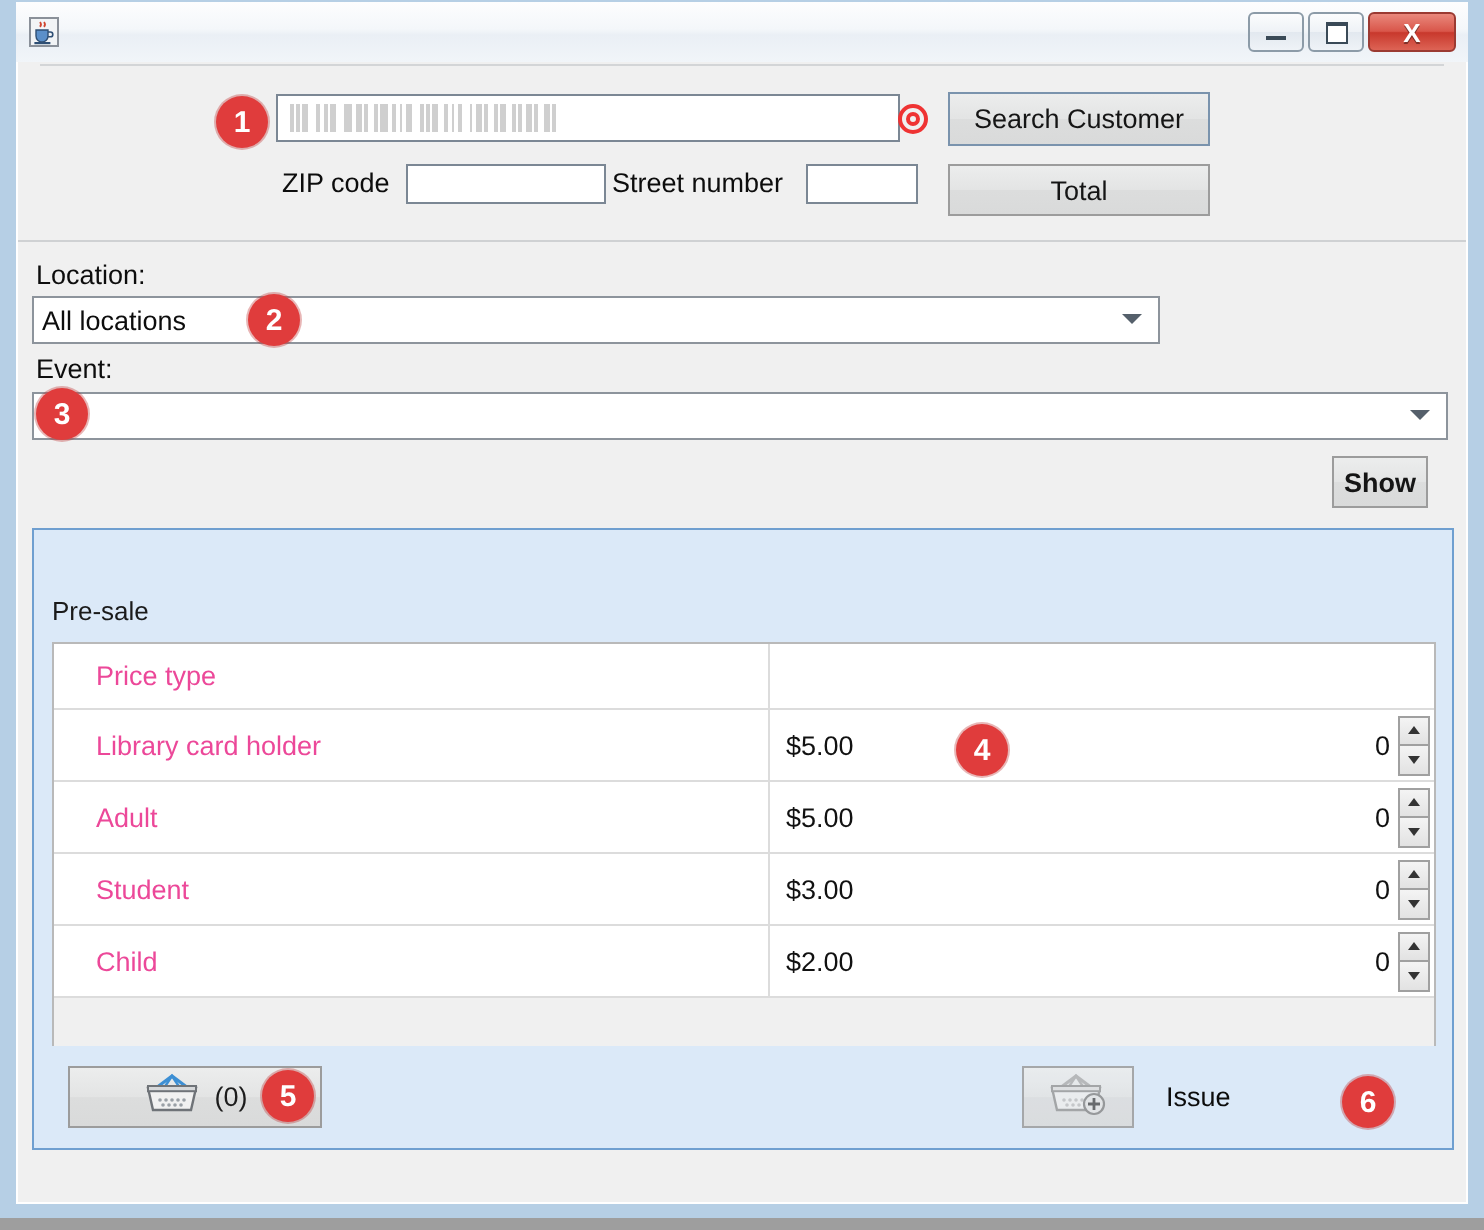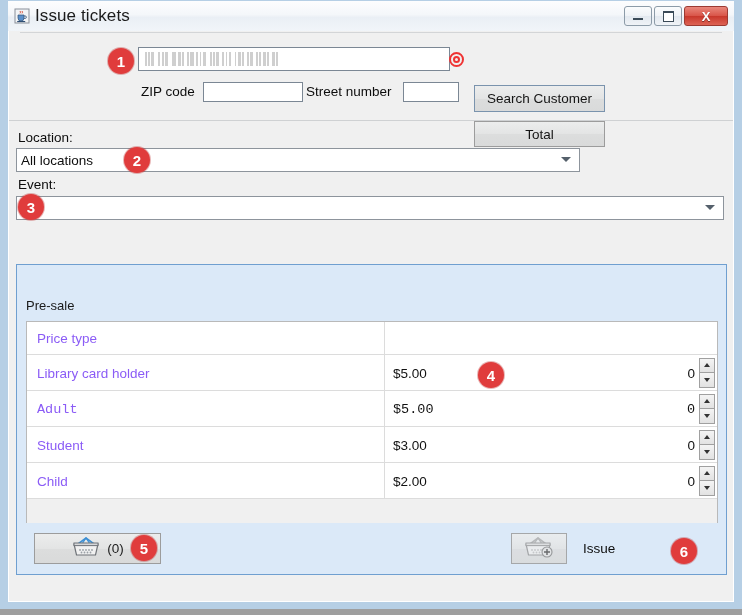--- a/index.html
+++ b/index.html
@@ -111,21 +111,20 @@
   .btn {
     position: absolute;
     box-sizing: border-box;
     background: linear-gradient(to bottom,#eceded 0%, #e3e4e4 50%, #dcdddd 51%, #d9dada 100%);
     border: 1px solid #9c9c9c;
     font-family: "Liberation Sans", sans-serif;
     font-size: 13.5px;
     color: #151515;
     display: flex; align-items: center; justify-content: center;
     cursor: default;
-    margin-top: 39px;
   }
   .btn.focus { border-color: #7a93ad; }
   .lbl {
     position: absolute;
     font-family: "Liberation Sans", sans-serif;
     font-size: 13.5px;
     color: #0d0d0d;
     white-space: nowrap;
   }
   .combo {
@@ -203,23 +202,23 @@
     border: 1px solid #b9b9b9;
   }
   .trow {
     position: absolute; left: 0;
     width: 100%; height: 36px;
     box-sizing: border-box;
     border-bottom: 1px solid #dcdcdc;
   }
   .trow:last-child { border-bottom: none; }
   .tcell-name {
-    position: absolute; left: 10px; top: 50%;
+    position: absolute; left: 21px; top: 50%;
     transform: translateY(-50%);
-    font-size: 13.5px; color: #8b5cf6;
+    font-size: 13.5px; color: #ec4899;
     white-space: nowrap;
   }
   .tcell-price {
     position: absolute; left: 366px; top: 50%;
     transform: translateY(-50%);
     font-size: 13.5px; color: #111;
   }
   .col-div {
     position: absolute; left: 357px; top: 0;
     width: 1px; height: 100%;
@@ -286,21 +285,20 @@
 <div class="titlebar">
   <span class="title-icon">
     <svg width="16" height="16" viewBox="0 0 16 16">
       <rect x="1" y="1" width="14" height="14" fill="#f2f4f6" stroke="#8a9099" stroke-width="1"></rect>
       <path d="M4 7 h6 v3 a3 3 0 0 1 -3 3 h0 a3 3 0 0 1 -3 -3 z" fill="#5b8fc9" stroke="#2f4f74" stroke-width="0.7"></path>
       <path d="M10 8 h1.2 a1.2 1.2 0 0 1 0 2.4 h-1.2" fill="none" stroke="#2f4f74" stroke-width="0.8"></path>
       <path d="M6 3 q1 1.2 0 2.4 M8 3 q1 1.2 0 2.4" fill="none" stroke="#d0452f" stroke-width="0.9"></path>
       <rect x="3.2" y="13" width="8" height="1.1" fill="#2f4f74"></rect>
     </svg>
   </span>
-  <span class="title-text">Issue tickets</span>
   <span class="winbtns">
     <span class="winbtn">
         <span class="gl-min"></span>
       </span>
     <span class="winbtn">
         <span class="gl-max"></span>
       </span>
     <span class="winbtn close">
         <span class="gl-close">X</span>
       </span>
@@ -433,21 +431,21 @@
       <span class="spinner">
         <span class="spin-btn up">
             <span class="sp-up"></span>
           </span>
         <span class="spin-btn dn">
             <span class="sp-dn"></span>
           </span>
       </span>
     </div>
 
-    <div class="trow" style="top:69px;font-family:Liberation Mono, monospace;">
+    <div class="trow" style="top:69px;">
       <span class="col-div"></span>
       <span class="tcell-name">Adult</span>
       <span class="tcell-price">$5.00</span>
       <span class="tcell-qty">0</span>
       <span class="spinner">
         <span class="spin-btn up">
             <span class="sp-up"></span>
           </span>
         <span class="spin-btn dn">
             <span class="sp-dn"></span>

